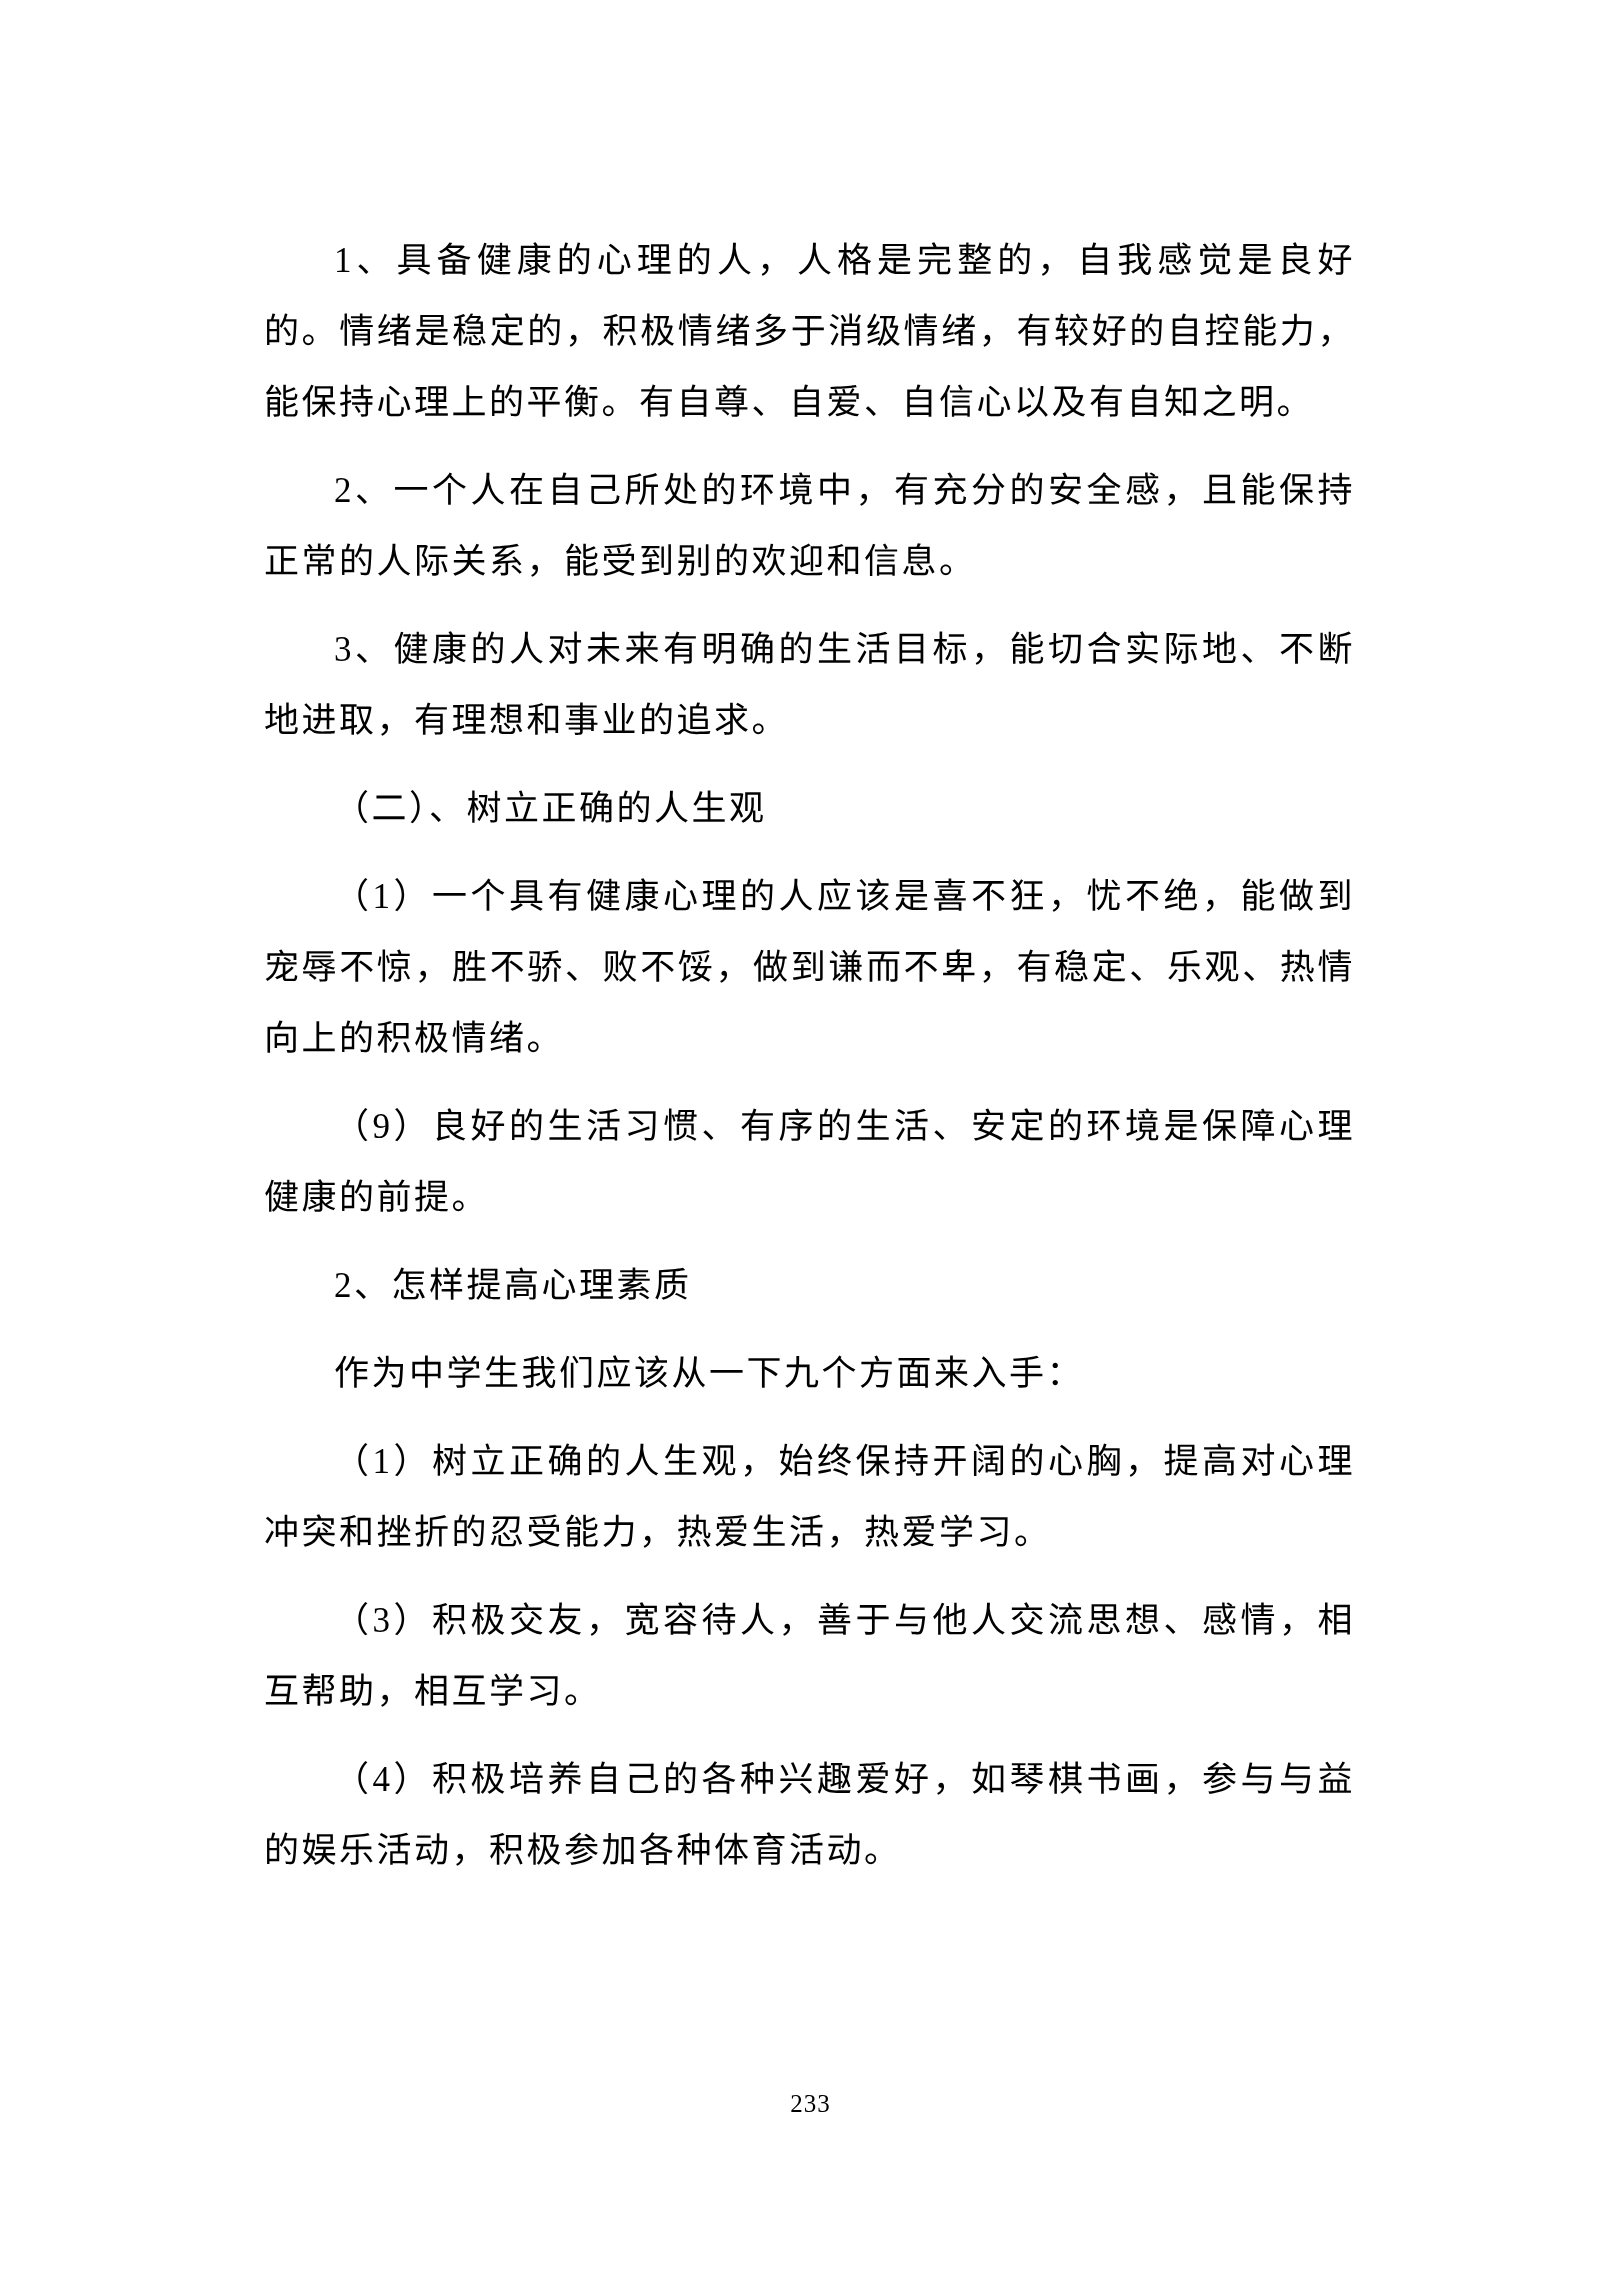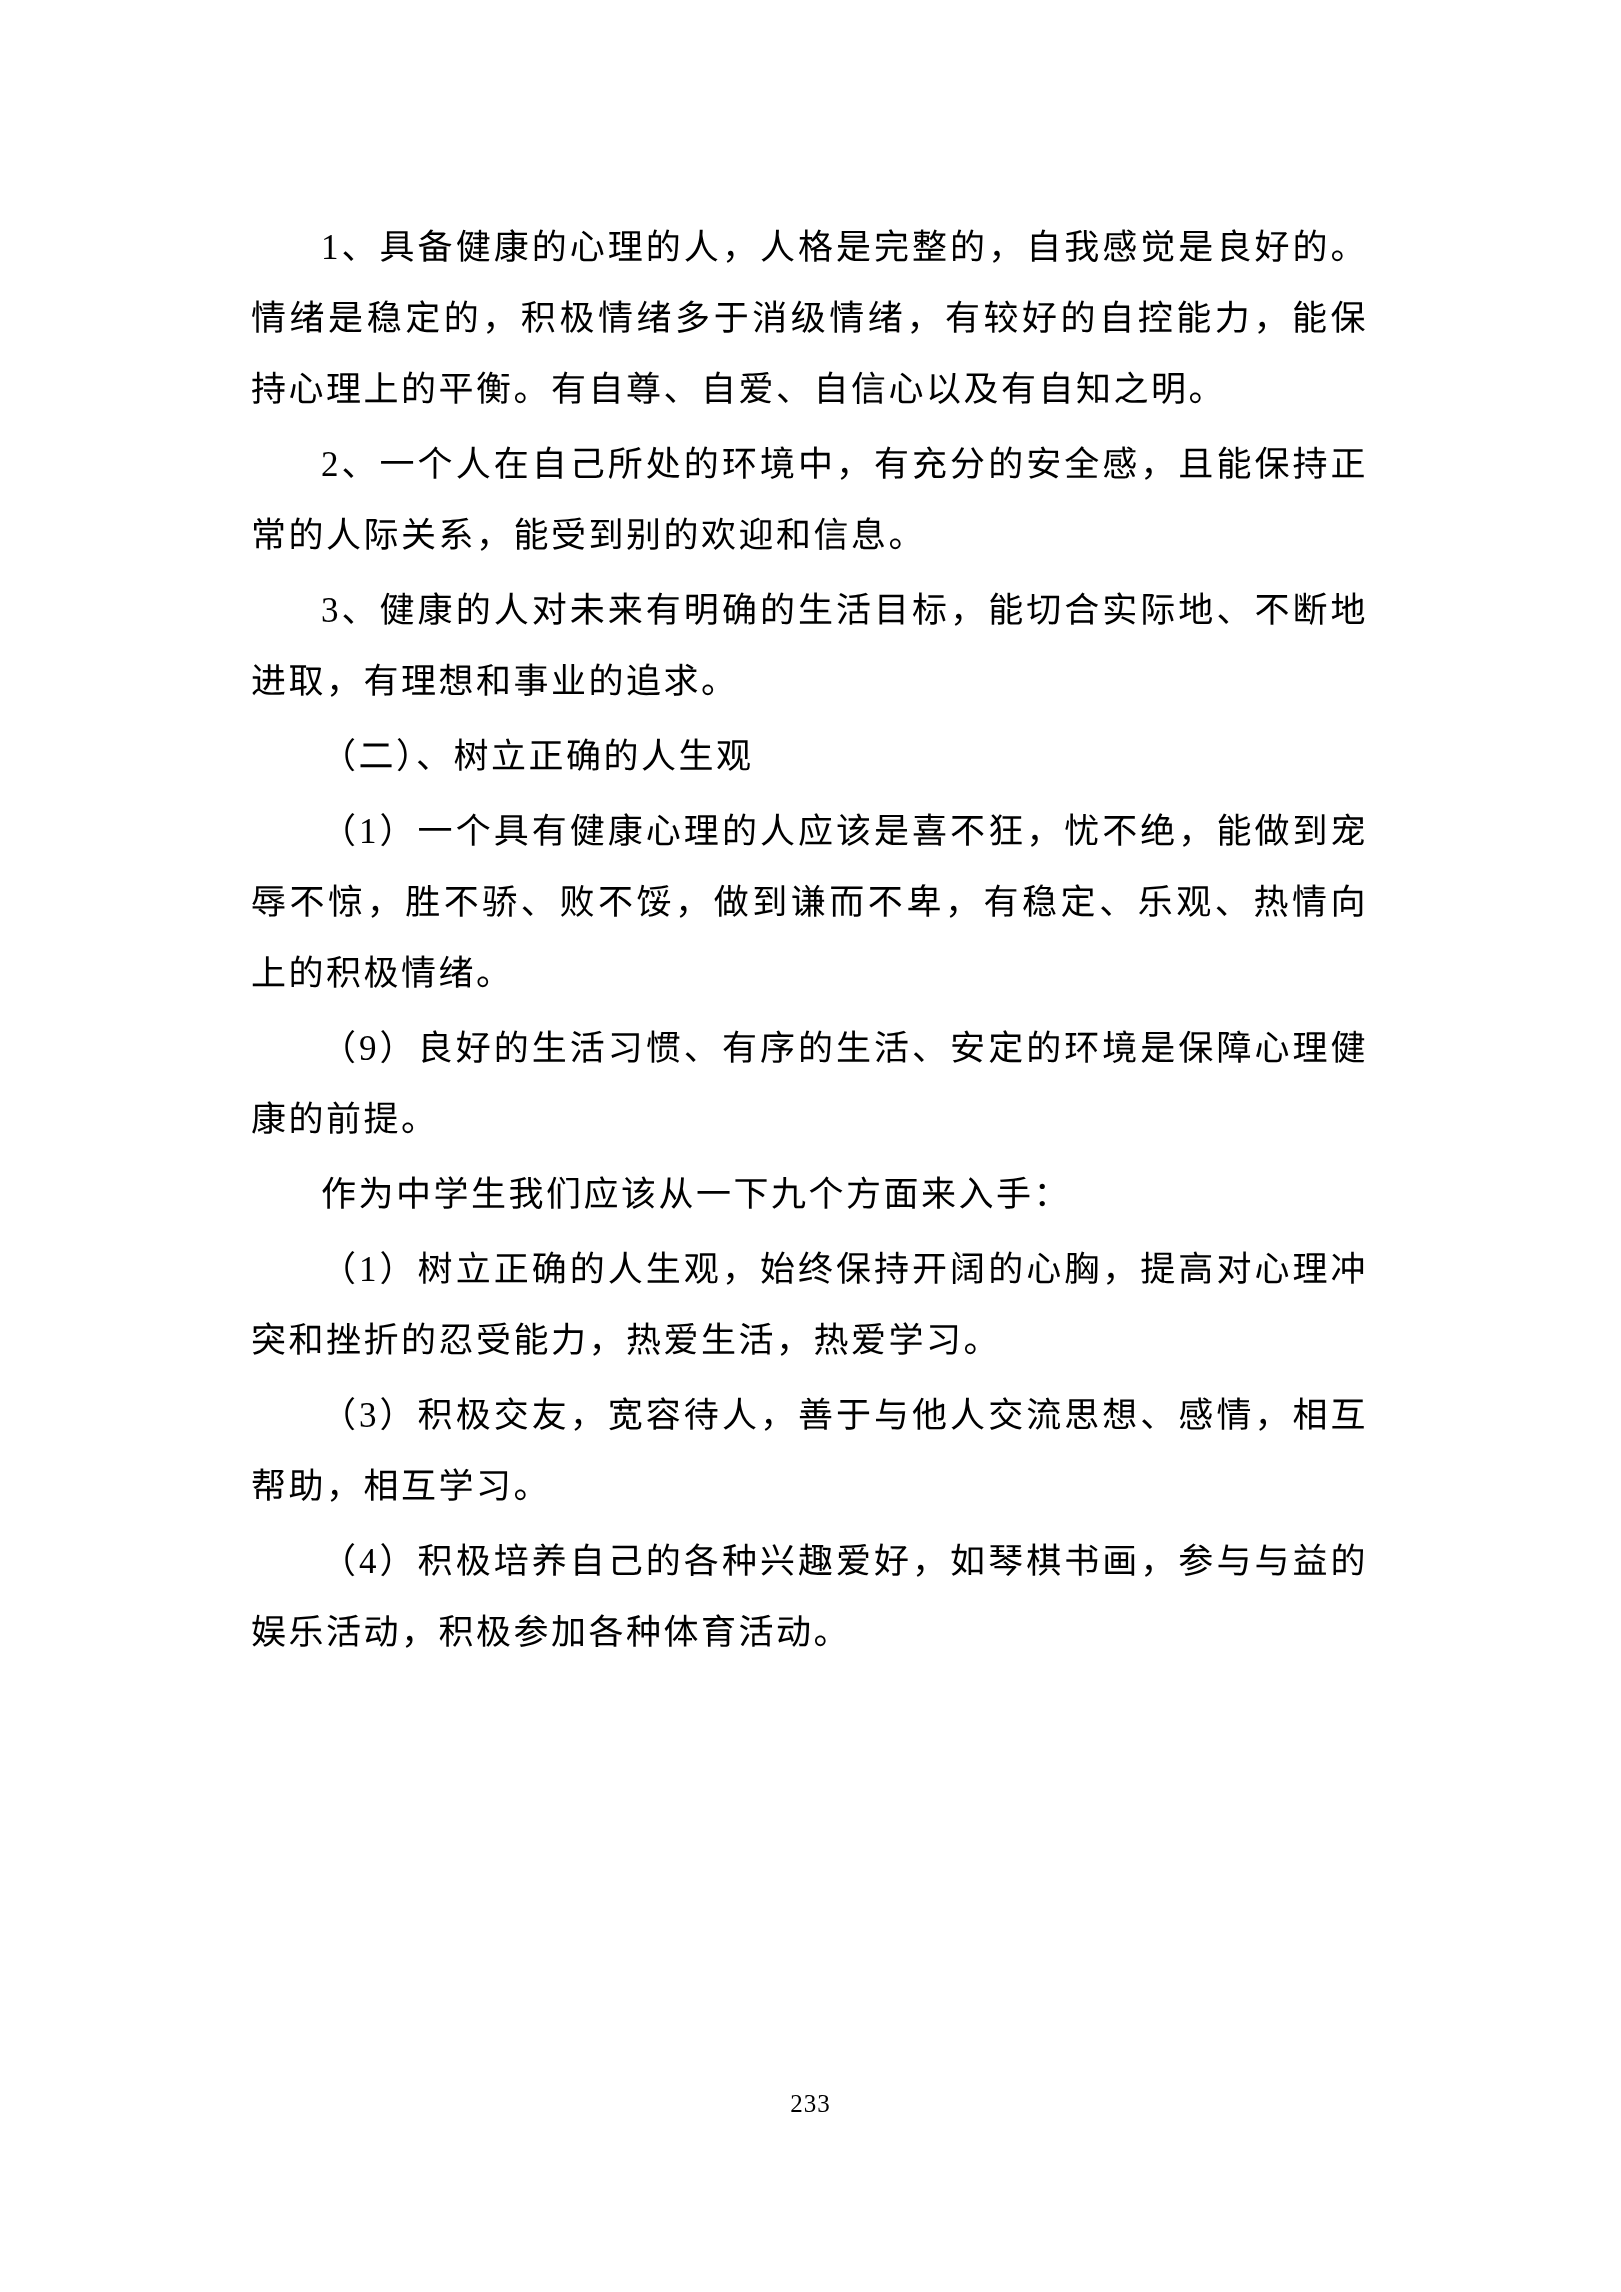--- a/index.html
+++ b/index.html
@@ -28,21 +28,21 @@
     left: 247px;
     top: 208px;
     width: 1125px;
     font-size: 35px;
     line-height: 71px;
     letter-spacing: 2.5px;
     text-align: justify;
     color: #000000;
   }
   .content p {
-    margin: 4px;
+    margin: 17px;
     padding: 0;
     text-indent: 2em;
     text-justify: inter-ideograph;
   }
   .page-number {
     position: absolute;
     left: 0;
     top: 2090px;
     width: 1621px;
     text-align: center;
@@ -55,20 +55,21 @@
 <body>
 
 <div class="page">
   <div class="content">
     <p>1、具备健康的心理的人，人格是完整的，自我感觉是良好的。情绪是稳定的，积极情绪多于消级情绪，有较好的自控能力，能保持心理上的平衡。有自尊、自爱、自信心以及有自知之明。</p>
     <p>2、一个人在自己所处的环境中，有充分的安全感，且能保持正常的人际关系，能受到别的欢迎和信息。</p>
     <p>3、健康的人对未来有明确的生活目标，能切合实际地、不断地进取，有理想和事业的追求。</p>
     <p>（二）、树立正确的人生观</p>
     <p>（1）一个具有健康心理的人应该是喜不狂，忧不绝，能做到宠辱不惊，胜不骄、败不馁，做到谦而不卑，有稳定、乐观、热情向上的积极情绪。</p>
     <p>（9）良好的生活习惯、有序的生活、安定的环境是保障心理健康的前提。</p>
+    <p>2、怎样提高心理素质</p>
     <p>作为中学生我们应该从一下九个方面来入手：</p>
     <p>（1）树立正确的人生观，始终保持开阔的心胸，提高对心理冲突和挫折的忍受能力，热爱生活，热爱学习。</p>
     <p>（3）积极交友，宽容待人，善于与他人交流思想、感情，相互帮助，相互学习。</p>
     <p>（4）积极培养自己的各种兴趣爱好，如琴棋书画，参与与益的娱乐活动，积极参加各种体育活动。</p>
   </div>
   <div class="page-number">233</div>
 </div>
 
 
 </body></html>

